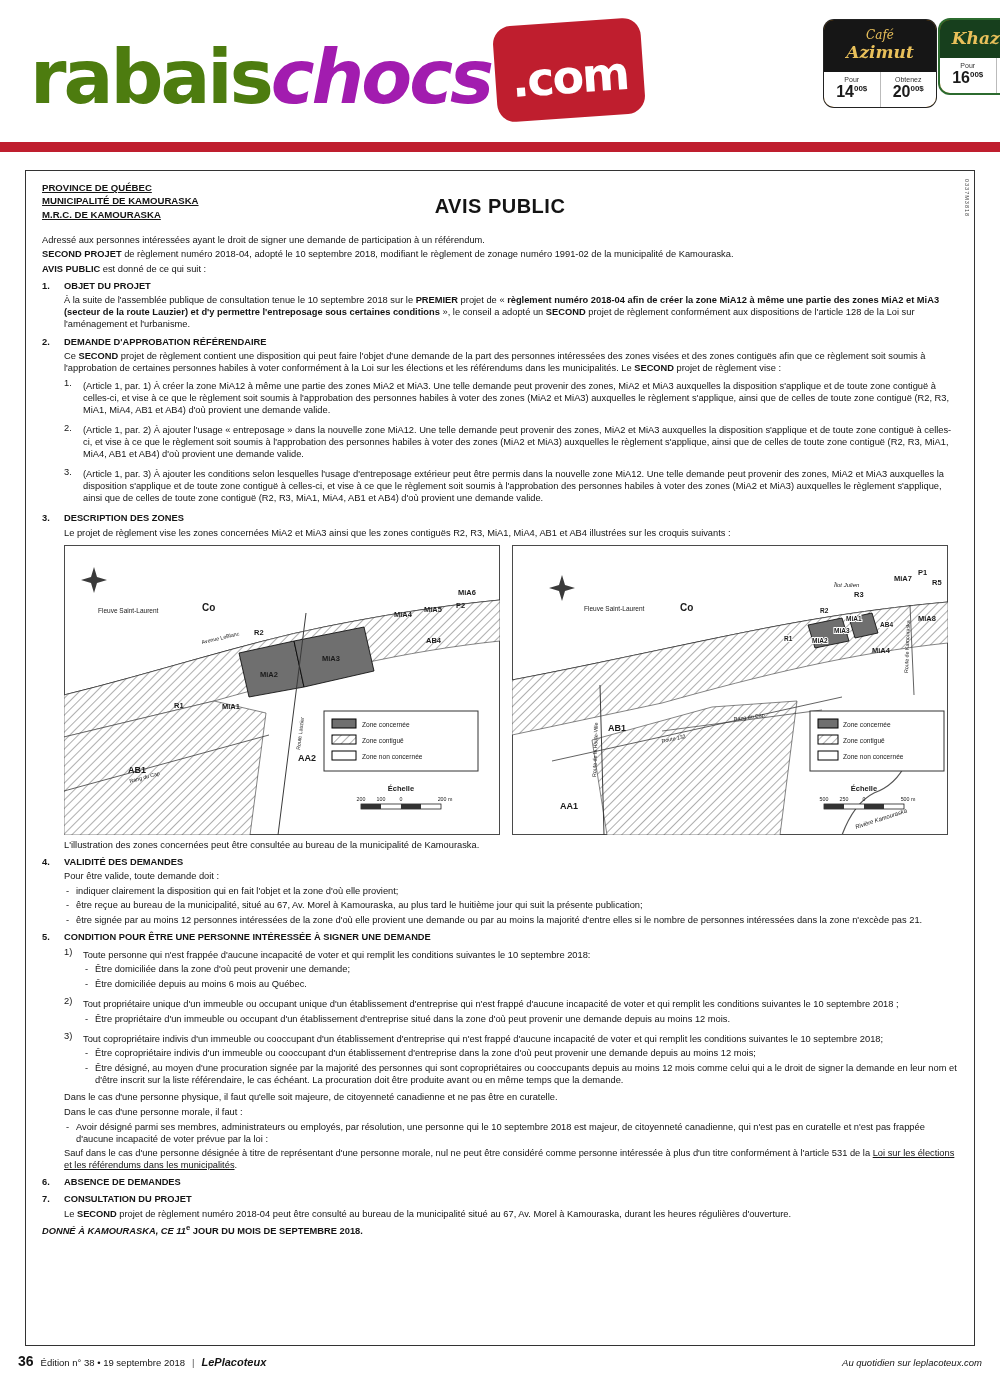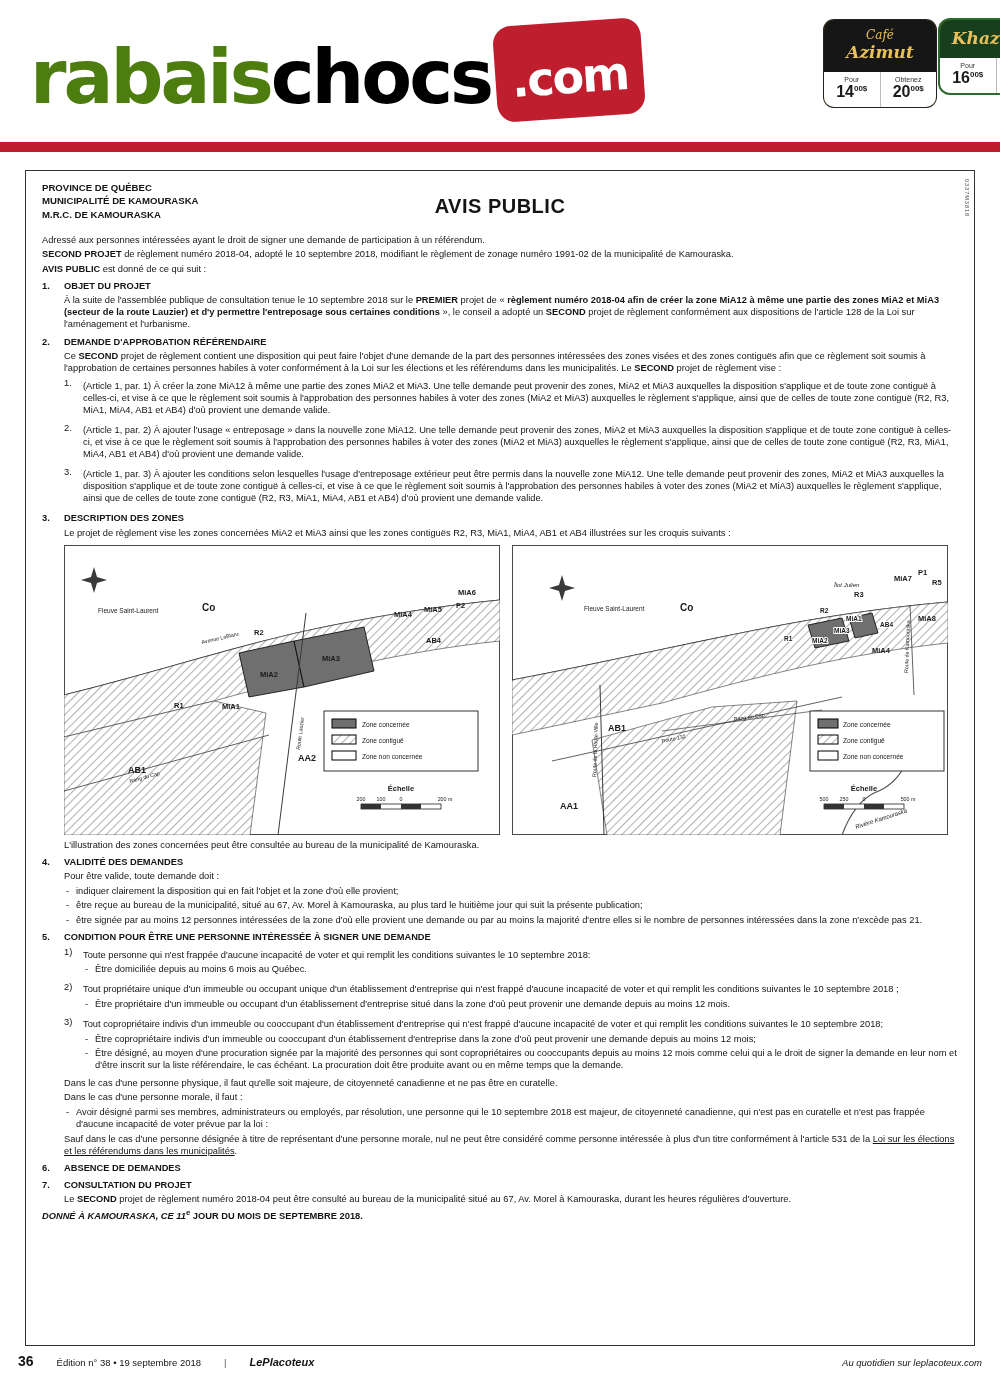--- a/index.html
+++ b/index.html
@@ -3,21 +3,21 @@
 <meta charset="utf-8">
 <style>
   html,body{margin:0;padding:0;background:#fff;}
   .page{position:relative;width:1000px;height:1381px;overflow:hidden;background:#fff;
         font-family:"Liberation Sans",sans-serif;color:#141414;}
   
   .masthead{position:relative;height:142px;}
   .logo{position:absolute;left:30px;top:22px;font-weight:bold;letter-spacing:-3px;
         font-size:74px;line-height:1;font-family:"DejaVu Sans",sans-serif;white-space:nowrap;}
   .logo-red{color:#4d7c0f;}
-  .logo-dark{color:#000000;}
+  .logo-dark{color:#a21caf;font-style:italic;}
   .logo-com-wrap{display:inline-block;background:#bf1e2e;border-radius:18px;
         transform:rotate(-4deg);padding:8px 16px 14px;margin-left:4px;vertical-align:10px;}
   .logo-com{color:#fff;font-size:46px;letter-spacing:-2px;}
   .coupon{position:absolute;top:20px;width:112px;border-radius:10px;overflow:hidden;
         box-shadow:0 0 0 1px #222;background:#a16207;}
   .coupon1{right:64px;}
   .coupon2{right:-52px;box-shadow:0 0 0 2px #2c6b2f;}
   .coupon-top{background:#161616;text-align:center;padding:8px 4px 10px;}
   .coupon2 .coupon-top{background:#173f1d;}
   .brand-line1{font-family:"DejaVu Serif",serif;font-style:italic;color:#e9c05a;font-size:12px;}
@@ -28,21 +28,21 @@
   .price-label{font-size:7px;color:#333;}
   .price-main{font-size:16px;font-weight:bold;color:#1b1b1b;}
   .price-sup{font-size:8px;font-weight:bold;vertical-align:6px;color:#1b1b1b;}
   .redbar{height:10px;background:#bf1e2e;}
   
   .doc{position:absolute;top:170px;left:25px;width:950px;height:1176px;box-sizing:border-box;
        border:1.5px solid #333;padding:10px 16px;overflow:hidden;font-size:9.3px;line-height:1.3;}
   .side-code{position:absolute;top:8px;right:4px;writing-mode:vertical-rl;font-size:5.5px;
        color:#444;letter-spacing:1px;}
   .doc-head{position:relative;height:50px;margin-bottom:2px;}
-  .issuer div{font-weight:bold;font-size:9.6px;line-height:1.4;}
+  .issuer div{font-weight:bold;font-size:9.6px;line-height:1.4;text-decoration:underline;}
   .title{position:absolute;top:12px;left:0;right:0;margin:0;text-align:center;
        font-size:20px;letter-spacing:.5px;font-weight:bold;}
   .doc p{margin:2.5px 0;}
   .sec{margin-top:5px;}
   .sec-h{display:flex;gap:8px;font-weight:bold;margin:5px 0 2px;}
   .sec-num{width:14px;flex:0 0 auto;}
   .sec-body{margin-left:22px;}
   .numitem{display:flex;gap:6px;margin:3px 0;}
   .ni-num{min-width:13px;flex:0 0 auto;}
   .ni-body{flex:1;}
@@ -61,21 +61,21 @@
   .m-zone-w{font-size:7.5px;font-weight:bold;fill:#fff;}
   .m-halo{font-size:6.5px;font-weight:bold;fill:#000;stroke:#fff;stroke-width:2;paint-order:stroke;}
   .m-road{font-size:5.3px;fill:#333;}
   .m-leg{font-size:6.6px;}
   .m-ech{font-size:7.5px;font-weight:bold;}
   .m-tick{font-size:5.3px;}
   .m-river{font-size:6px;font-style:italic;}
   
   .pagefoot{position:absolute;left:18px;right:18px;bottom:12px;display:flex;
        justify-content:space-between;align-items:baseline;}
-  .pf-left{display:flex;align-items:baseline;gap:23px;}
+  .pf-left{display:flex;align-items:baseline;gap:7px;}
   .pf-page{font-size:14px;font-weight:bold;}
   .pf-ed{font-size:9.5px;}
   .pf-sep{font-size:9.5px;color:#555;}
   .pf-brand{font-size:11px;font-weight:bold;font-style:italic;}
   .pf-right{font-size:9.5px;font-style:italic;}
 </style>
 </head>
 <body>
 
 <div class="page">
@@ -316,20 +316,21 @@
     <div class="sec">
       <div class="sec-h">
         <span class="sec-num">5.</span>
         <span class="sec-title">CONDITION POUR ÊTRE UNE PERSONNE INTÉRESSÉE À SIGNER UNE DEMANDE</span>
       </div>
       <div class="sec-body">
         <div class="numitem">
           <span class="ni-num">1)</span>
           <div class="ni-body">
             <p>Toute personne qui n'est frappée d'aucune incapacité de voter et qui remplit les conditions suivantes le 10 septembre 2018:</p>
+            <p class="dash">Être domiciliée dans la zone d'où peut provenir une demande;</p>
             <p class="dash">Être domiciliée depuis au moins 6 mois au Québec.</p>
           </div>
         </div>
         <div class="numitem">
           <span class="ni-num">2)</span>
           <div class="ni-body">
             <p>Tout propriétaire unique d'un immeuble ou occupant unique d'un établissement d'entreprise qui n'est frappé d'aucune incapacité de voter et qui remplit les conditions suivantes le 10 septembre 2018 ;</p>
             <p class="dash">Être propriétaire d'un immeuble ou occupant d'un établissement d'entreprise situé dans la zone d'où peut provenir une demande depuis au moins 12 mois.</p>
           </div>
         </div>

